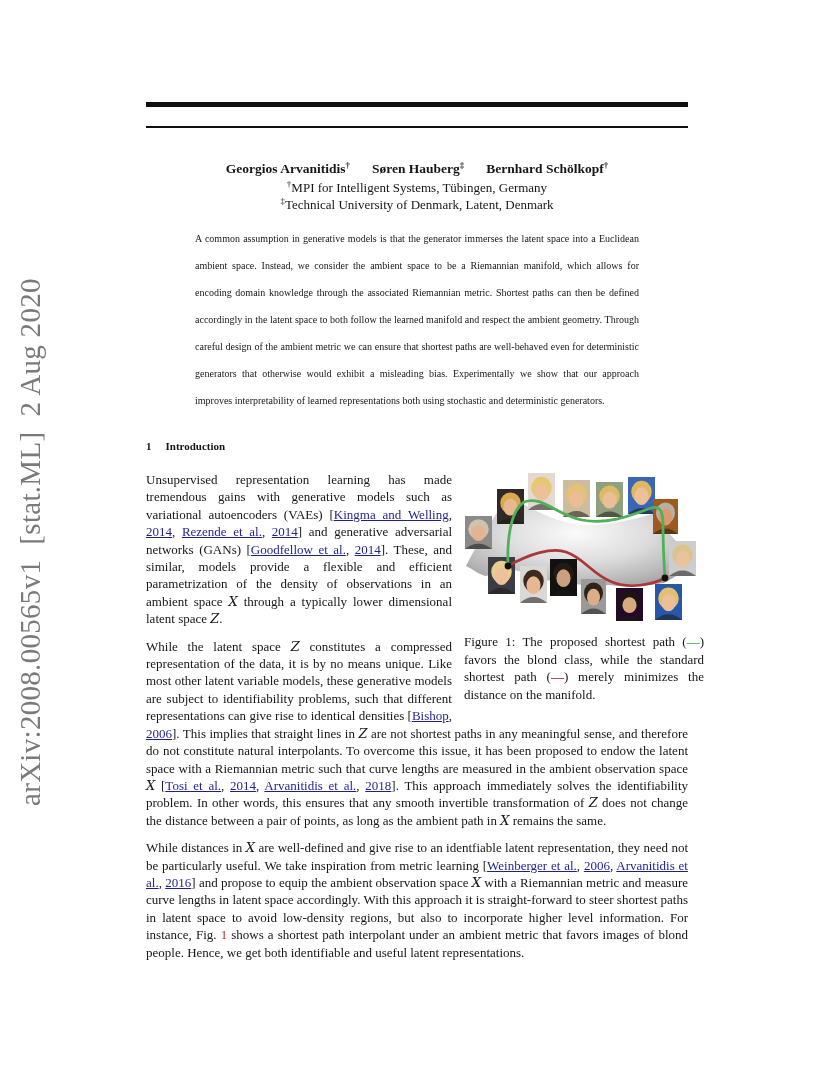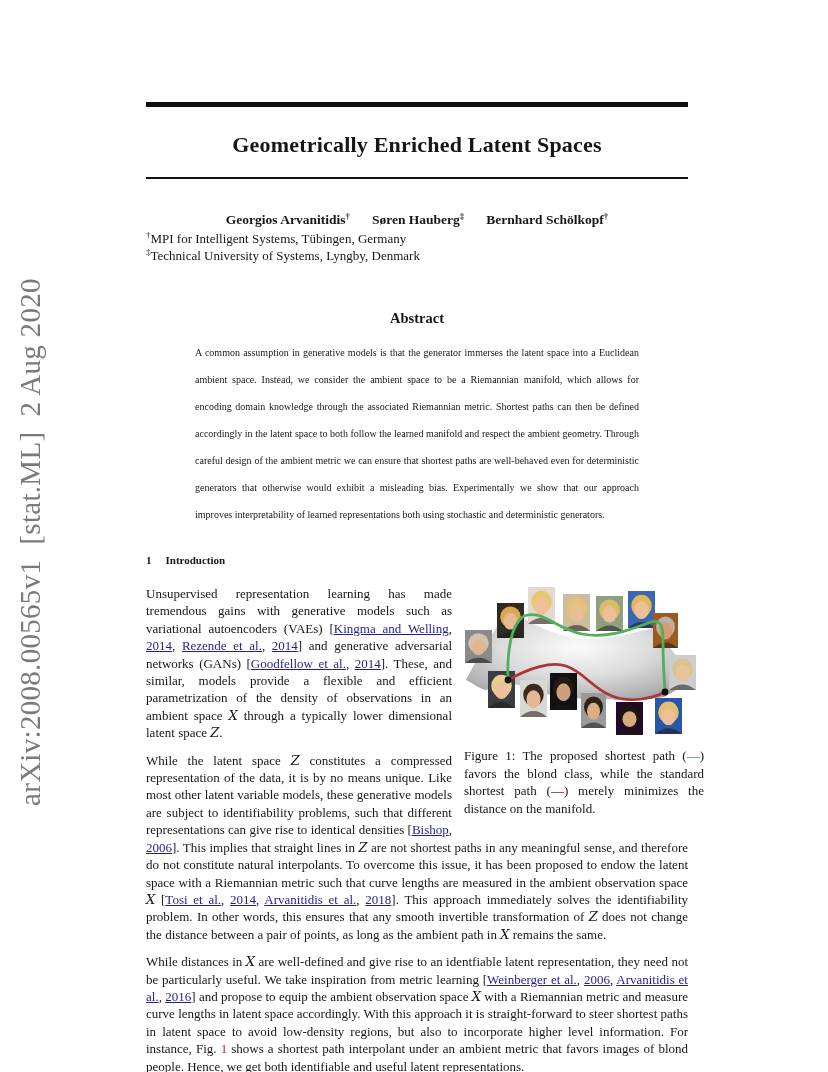--- a/index.html
+++ b/index.html
@@ -13,21 +13,21 @@
     transform:rotate(-90deg);transform-origin:0 0;
     font-size:29px;color:#7a7a7a;white-space:pre;letter-spacing:0.3px;
   }
   .content{position:absolute;left:146px;top:0;width:542px;}
   .rule-thick{margin-top:102px;height:5px;background:#101010;}
   .rule-thin{margin-top:19px;height:2px;background:#101010;}
   .title{margin:25px 0 0;text-align:center;font-size:22px;font-weight:bold;letter-spacing:0.2px;}
   .authors{margin-top:33px;text-align:center;font-size:13.5px;font-weight:bold;}
   .author{margin:0 11px;white-space:nowrap;}
   sup{font-size:9px;line-height:0;}
-  .affil{text-align:left;font-size:13px;line-height:16.5px;}
+  .affil{text-align:center;font-size:13px;line-height:16.5px;}
   .affil.first{margin-top:3px;}
   .abs-head{margin:46px 0 0;text-align:center;font-size:14.5px;font-weight:bold;}
   .abs-text{width:444px;margin:12px auto 8px;font-size:10px;line-height:27px;text-align:justify;}
   .sec-head{margin:26px 0 0;font-size:11px;font-weight:bold;}
   .sec-head .sec-num{margin-right:14px;}
   .body-text{margin-top:19px;font-size:13px;line-height:17.4px;text-align:justify;}
   .body-text p{margin:0 0 10px 0;}
   figure.fig1{float:right;width:240px;margin:0 -16px 4px 12px;padding:0;}
   figure.fig1 svg{display:block;width:250px;height:152px;overflow:visible;}
   figcaption{margin-top:10px;font-size:13px;line-height:17.6px;text-align:justify;}
@@ -43,32 +43,30 @@
 <body>
 
 <div class="page">
 
   <div class="arxiv-sidebar">arXiv:2008.00565v1  [stat.ML]  2 Aug 2020</div>
 
   <div class="content">
 
     <div class="rule-thick"></div>
 
-    <h1 class="title">Geometrically Enriched Latent Spaces</h1>
 
     <div class="rule-thin"></div>
 
     <div class="authors">
       <span class="author"><span>Georgios Arvanitidis</span><sup>†</sup></span><span class="author"><span>Søren Hauberg</span><sup>‡</sup></span><span class="author"><span>Bernhard Schölkopf</span><sup>†</sup></span>
     </div>
 
     <div class="affil first"><sup>†</sup><span>MPI for Intelligent Systems, Tübingen, Germany</span></div>
-    <div class="affil"><sup>‡</sup><span>Technical University of Systems, Lyngby, Denmark</span></div>
+    <div class="affil"><sup>‡</sup><span>Technical University of Denmark, Latent, Denmark</span></div>
 
-    <h2 class="abs-head">Abstract</h2>
 
     <p class="abs-text">A common assumption in generative models is that the generator immerses the latent space into a Euclidean ambient space. Instead, we consider the ambient space to be a Riemannian manifold, which allows for encoding domain knowledge through the associated Riemannian metric. Shortest paths can then be defined accordingly in the latent space to both follow the learned manifold and respect the ambient geometry. Through careful design of the ambient metric we can ensure that shortest paths are well-behaved even for deterministic generators that otherwise would exhibit a misleading bias. Experimentally we show that our approach improves interpretability of learned representations both using stochastic and deterministic generators.</p>
 
     <h2 class="sec-head">
       <span class="sec-num">1</span><span>Introduction</span>
     </h2>
 
     <div class="body-text">
 
       <figure class="fig1">

